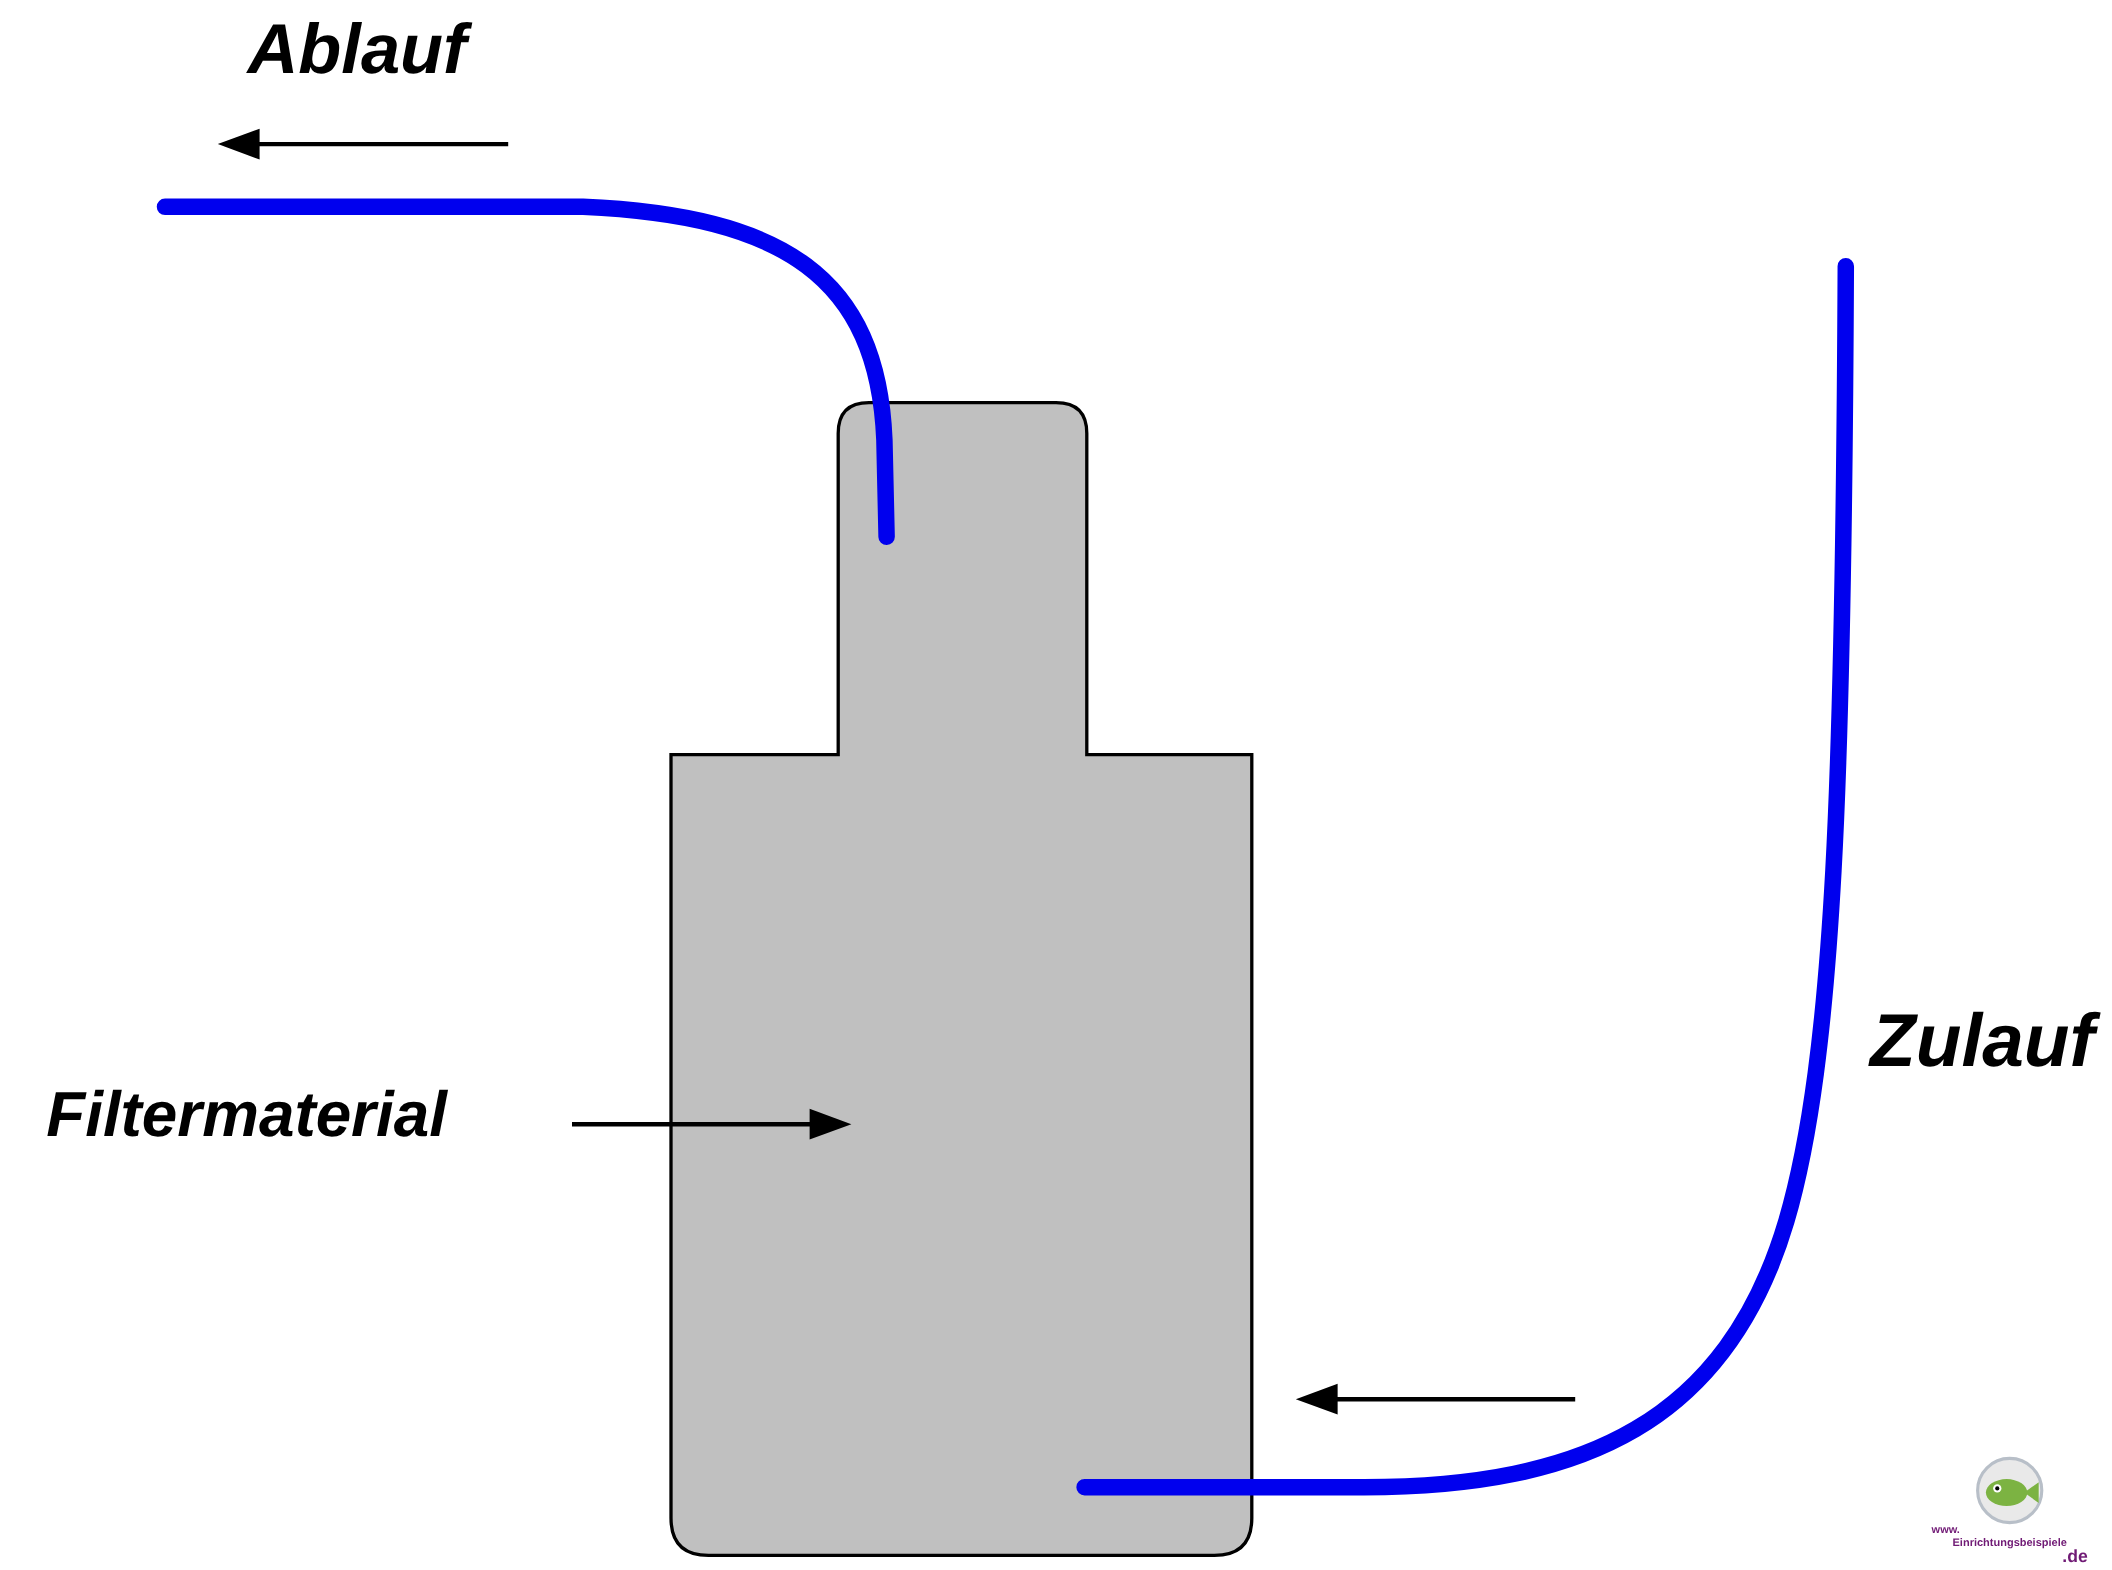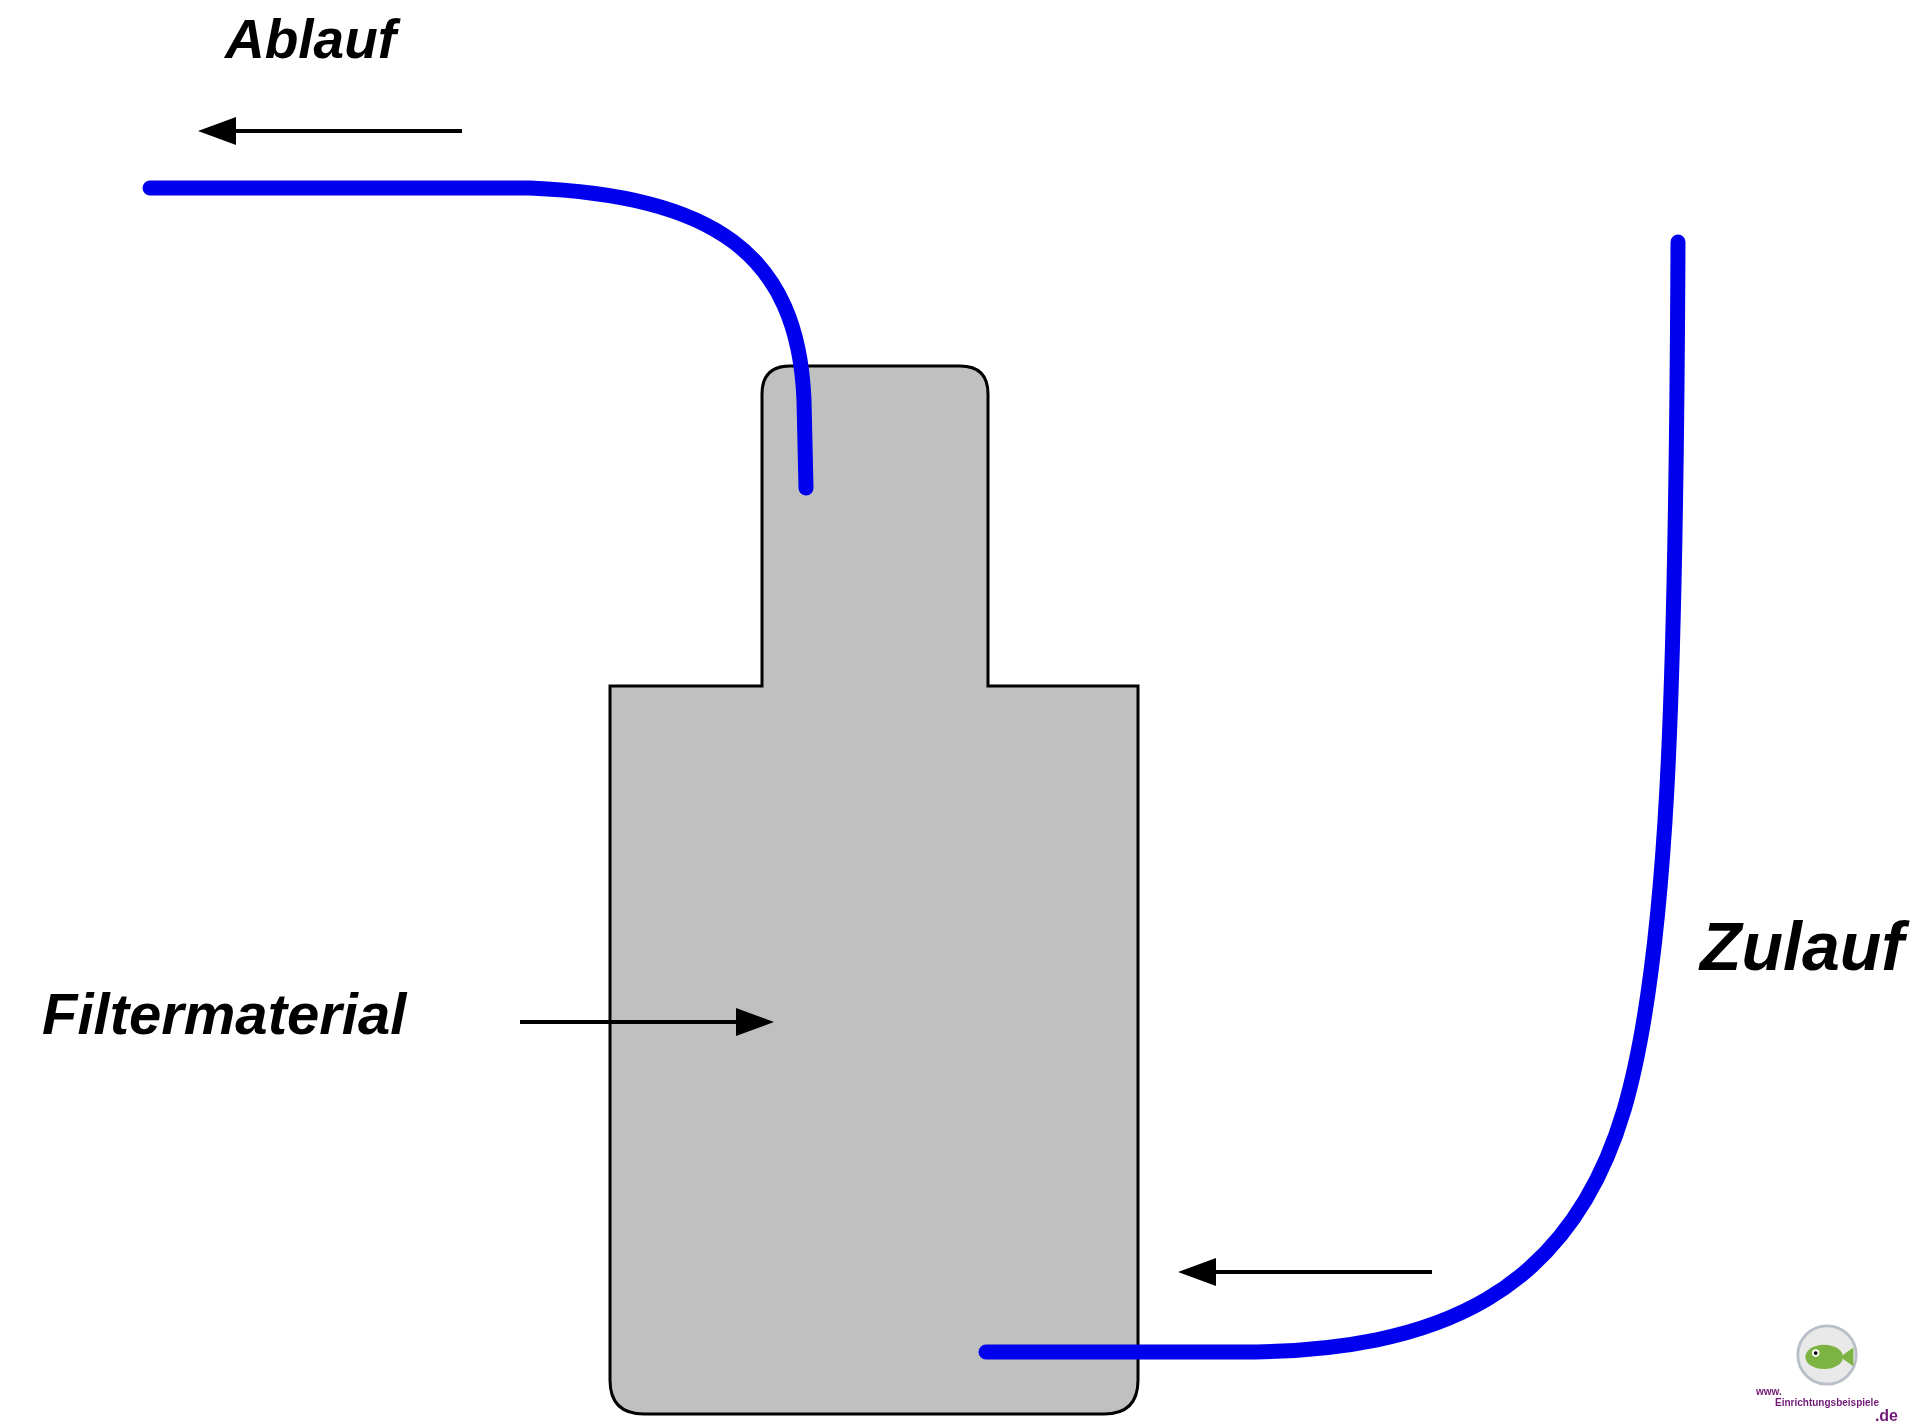--- a/index.html
+++ b/index.html
@@ -21,21 +21,21 @@
     top: 0;
   }
   .label {
     position: absolute;
     font-weight: bold;
     font-style: italic;
     color: #000000;
     white-space: nowrap;
     line-height: 1;
   }
-  #label-ablauf       { left: 225px;  top: 12px;  font-size: 55px; }
+  #label-ablauf       { left: 225px;  top: 12px;  font-size: 64px; }
   #label-filtermaterial { left: 16px; top: 985px; font-size: 58px; margin-left: 26px; }
   #label-zulauf       { left: 1700px; top: 912px; font-size: 68px; }
   .watermark {
     position: absolute;
     right: 8px;
     bottom: 2px;
     width: 170px;
     text-align: center;
     color: #701a75;
     font-weight: bold;

